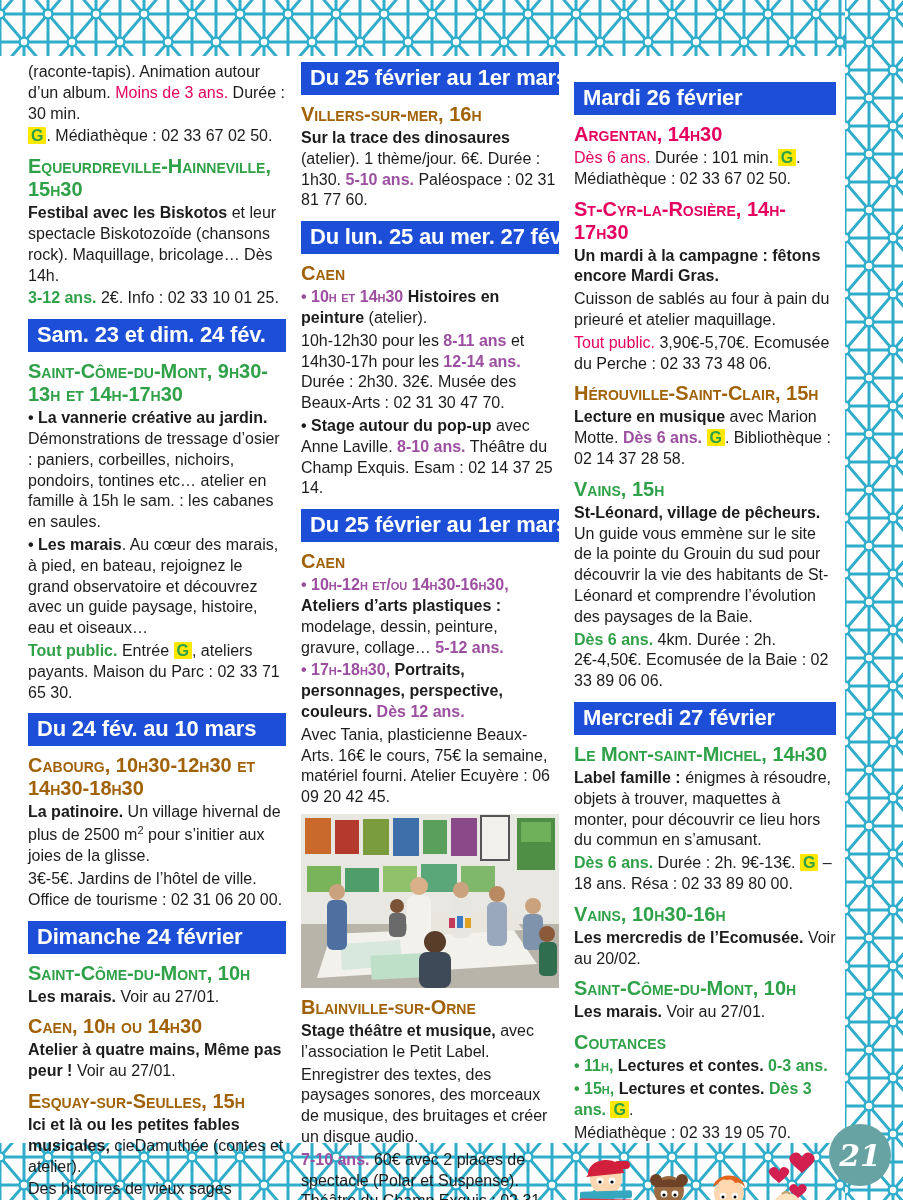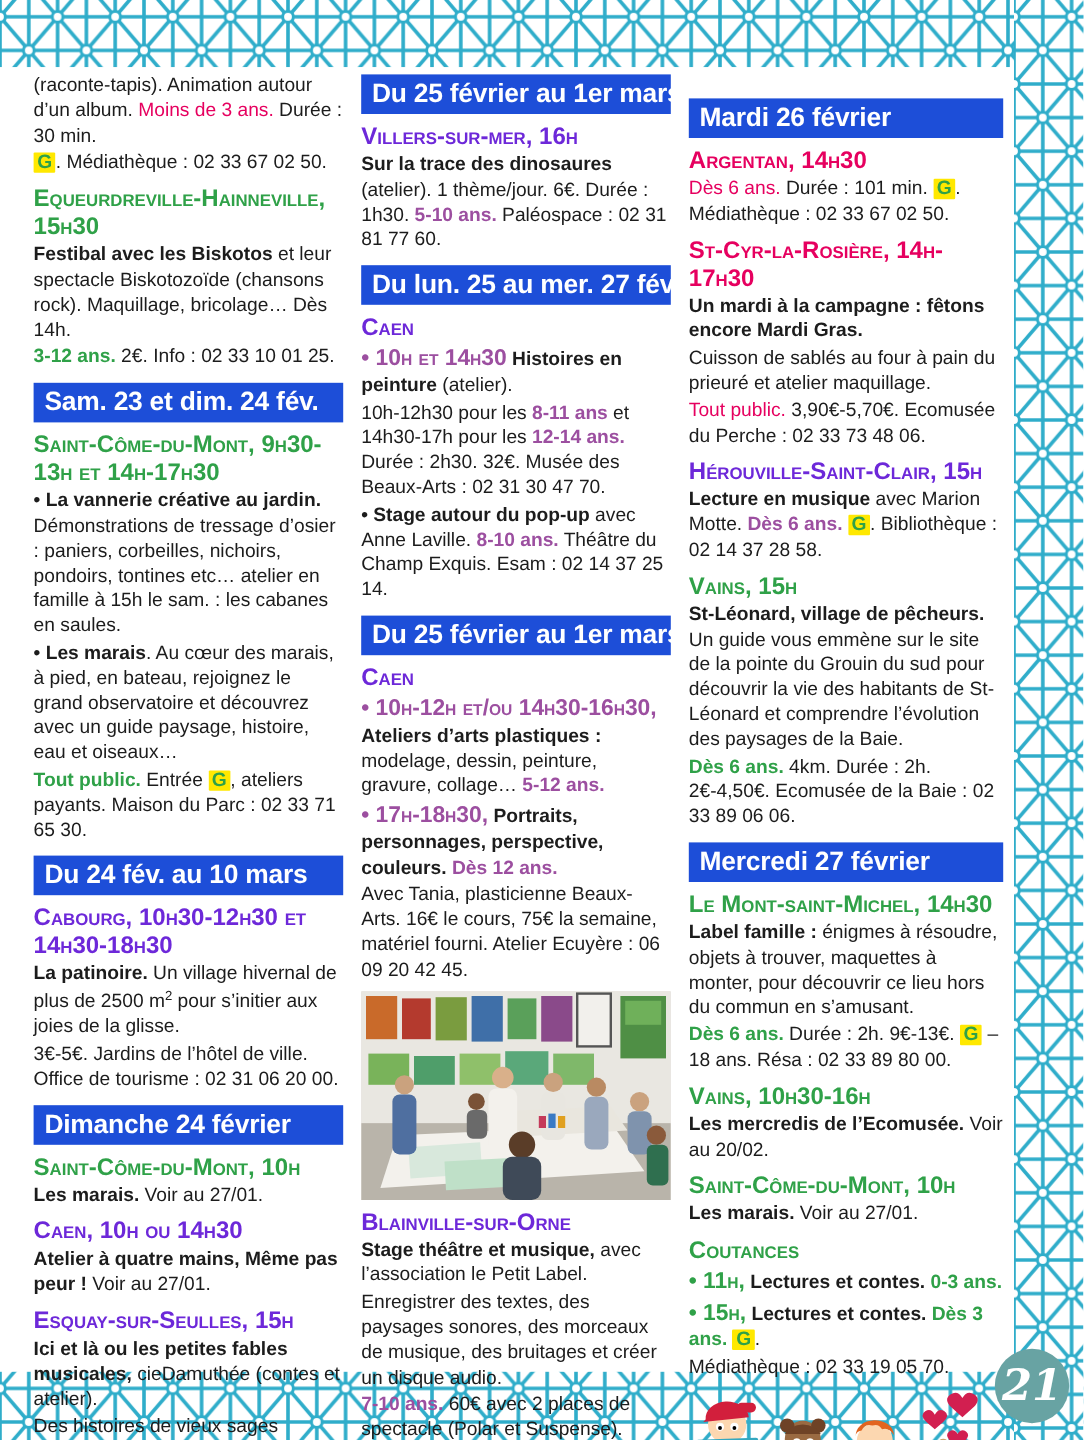--- a/index.html
+++ b/index.html
@@ -19,39 +19,39 @@
   .col2{width:258px;}
   .col3{width:262px;margin-top:20px;}
 
   .hdr{background:#1d4ed8;color:#ffffff;font-weight:bold;font-size:22px;
        padding:3px 7px 4px 9px;margin:10px 0 7px 0;white-space:nowrap;letter-spacing:-0.2px;}
   .col > .hdr:first-child{margin-top:0;}
 
   .venue{font-weight:bold;font-variant:small-caps;font-size:20px;line-height:1.15;
          margin:8px 0 2px 0;letter-spacing:0;}
   .venue.green{color:#2fa148;}
-  .venue.purple{color:#6d28d9;}
+  .venue.purple{color:#a16207;}
   .venue.pink{color:#e6005f;}
 
   .para{font-size:16px;line-height:1.3;color:#1c1c1c;margin:0 0 2px 0;}
   .seg-b{font-weight:bold;}
   .seg-g{font-weight:bold;color:#2fa148;}
   .seg-p{font-weight:bold;color:#9c4fa0;}
   .seg-k{font-weight:normal;color:#e6005f;}
-  .seg-sc{font-variant:small-caps;font-size:19px;font-weight:bold;}
+  .seg-sc{font-variant:small-caps;font-size:16px;font-weight:bold;}
   .seg-hl{font-weight:bold;color:#2fa148;background:#ffe800;padding:0 3px;border-radius:1px;}
   .seg-sup{vertical-align:super;font-size:11px;}
 
   .media-box{margin:6px 0 8px 0;line-height:0;}
 
   
   #page-badge{position:absolute;right:12px;bottom:14px;width:62px;height:62px;border-radius:50%;
       background:#68a3a3;display:flex;align-items:center;justify-content:center;z-index:5;}
   #page-number{font-family:"DejaVu Serif",serif;font-style:italic;font-weight:bold;
-      color:#ffffff;font-size:36px;}
+      color:#ffffff;font-size:30px;}
 </style>
 </head>
 <body>
 
 <div id="page">
 
   <svg width="0" height="0" style="position:absolute" aria-hidden="true">
     <defs>
       <pattern id="asanoha" width="48" height="56" patternUnits="userSpaceOnUse">
         <rect width="48" height="56" fill="#ffffff"></rect>

